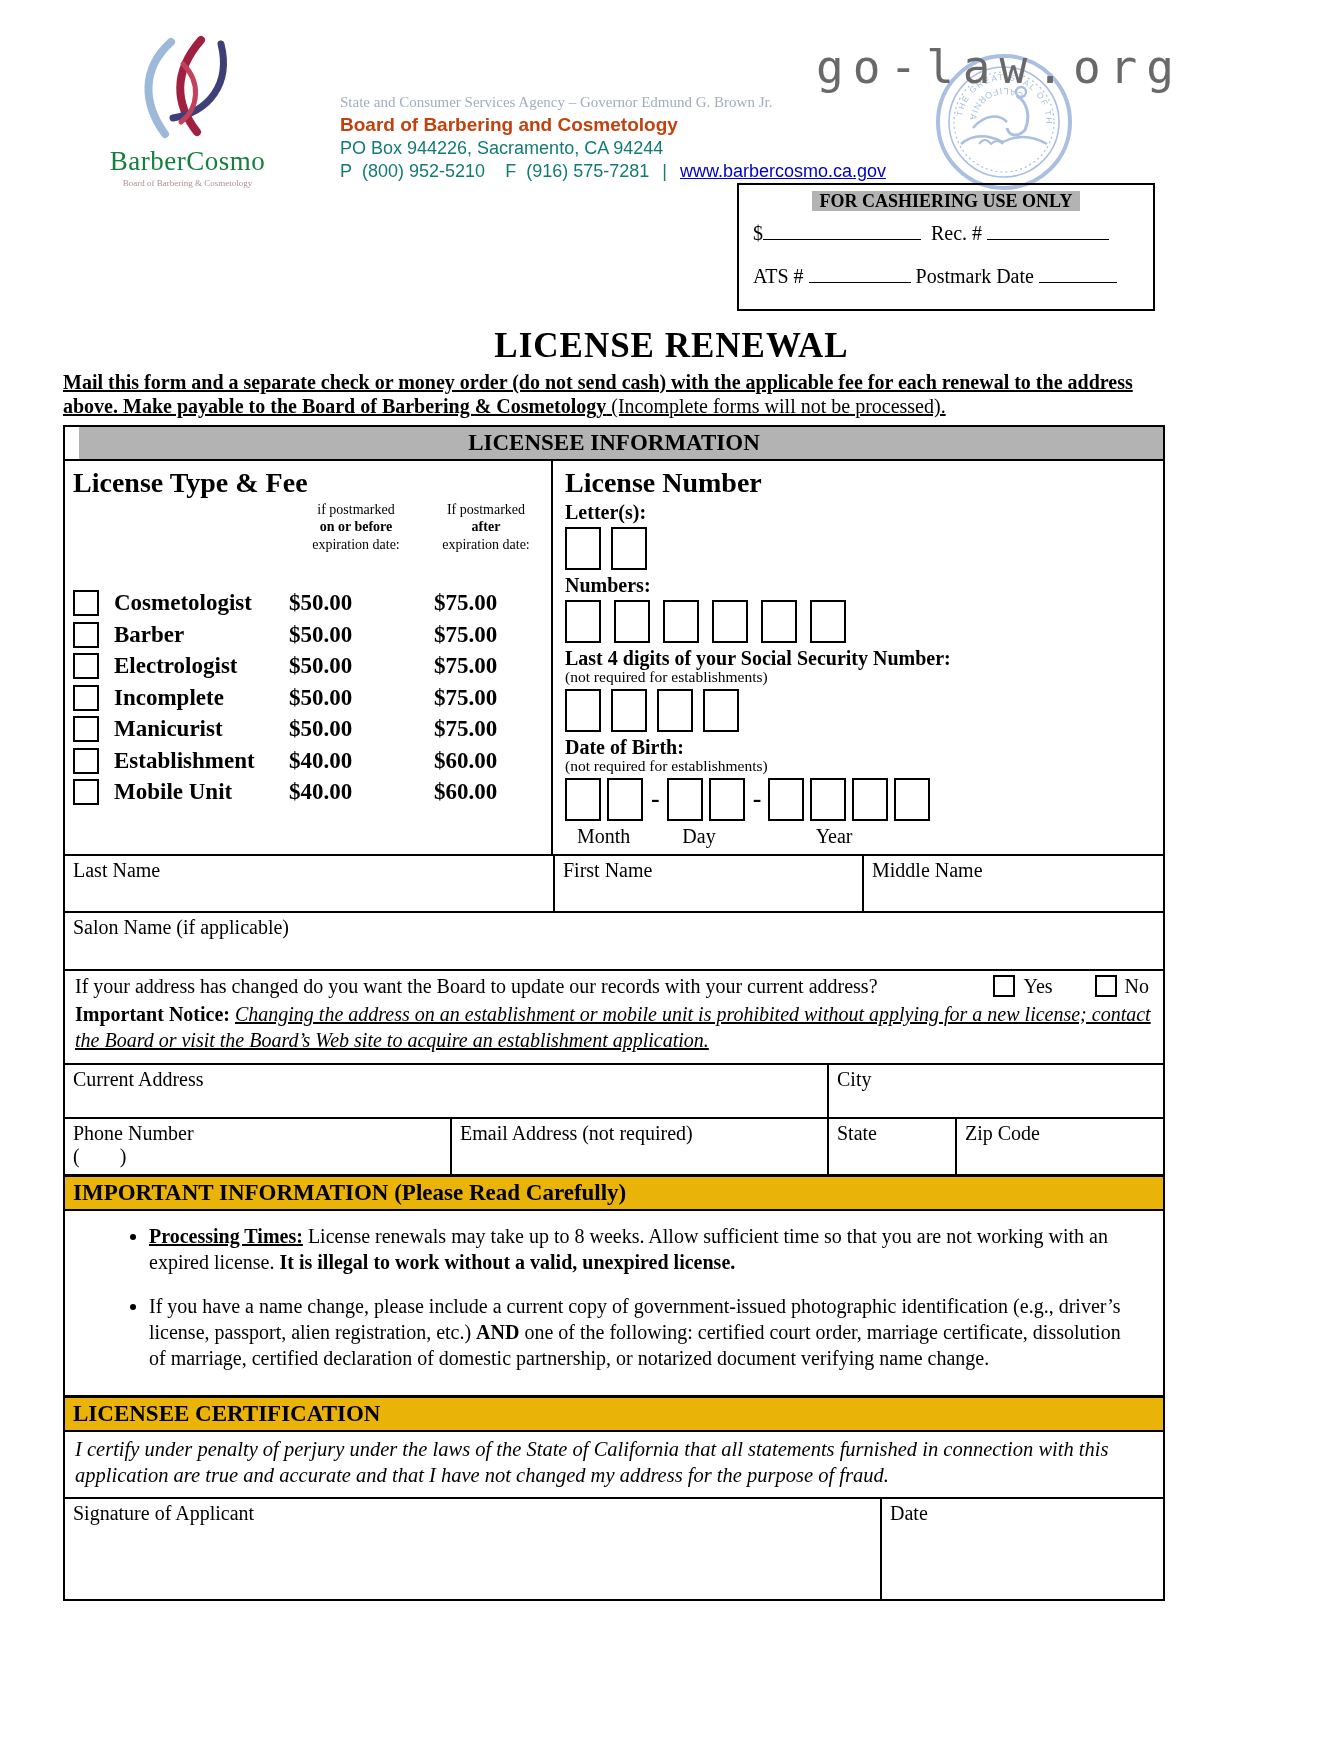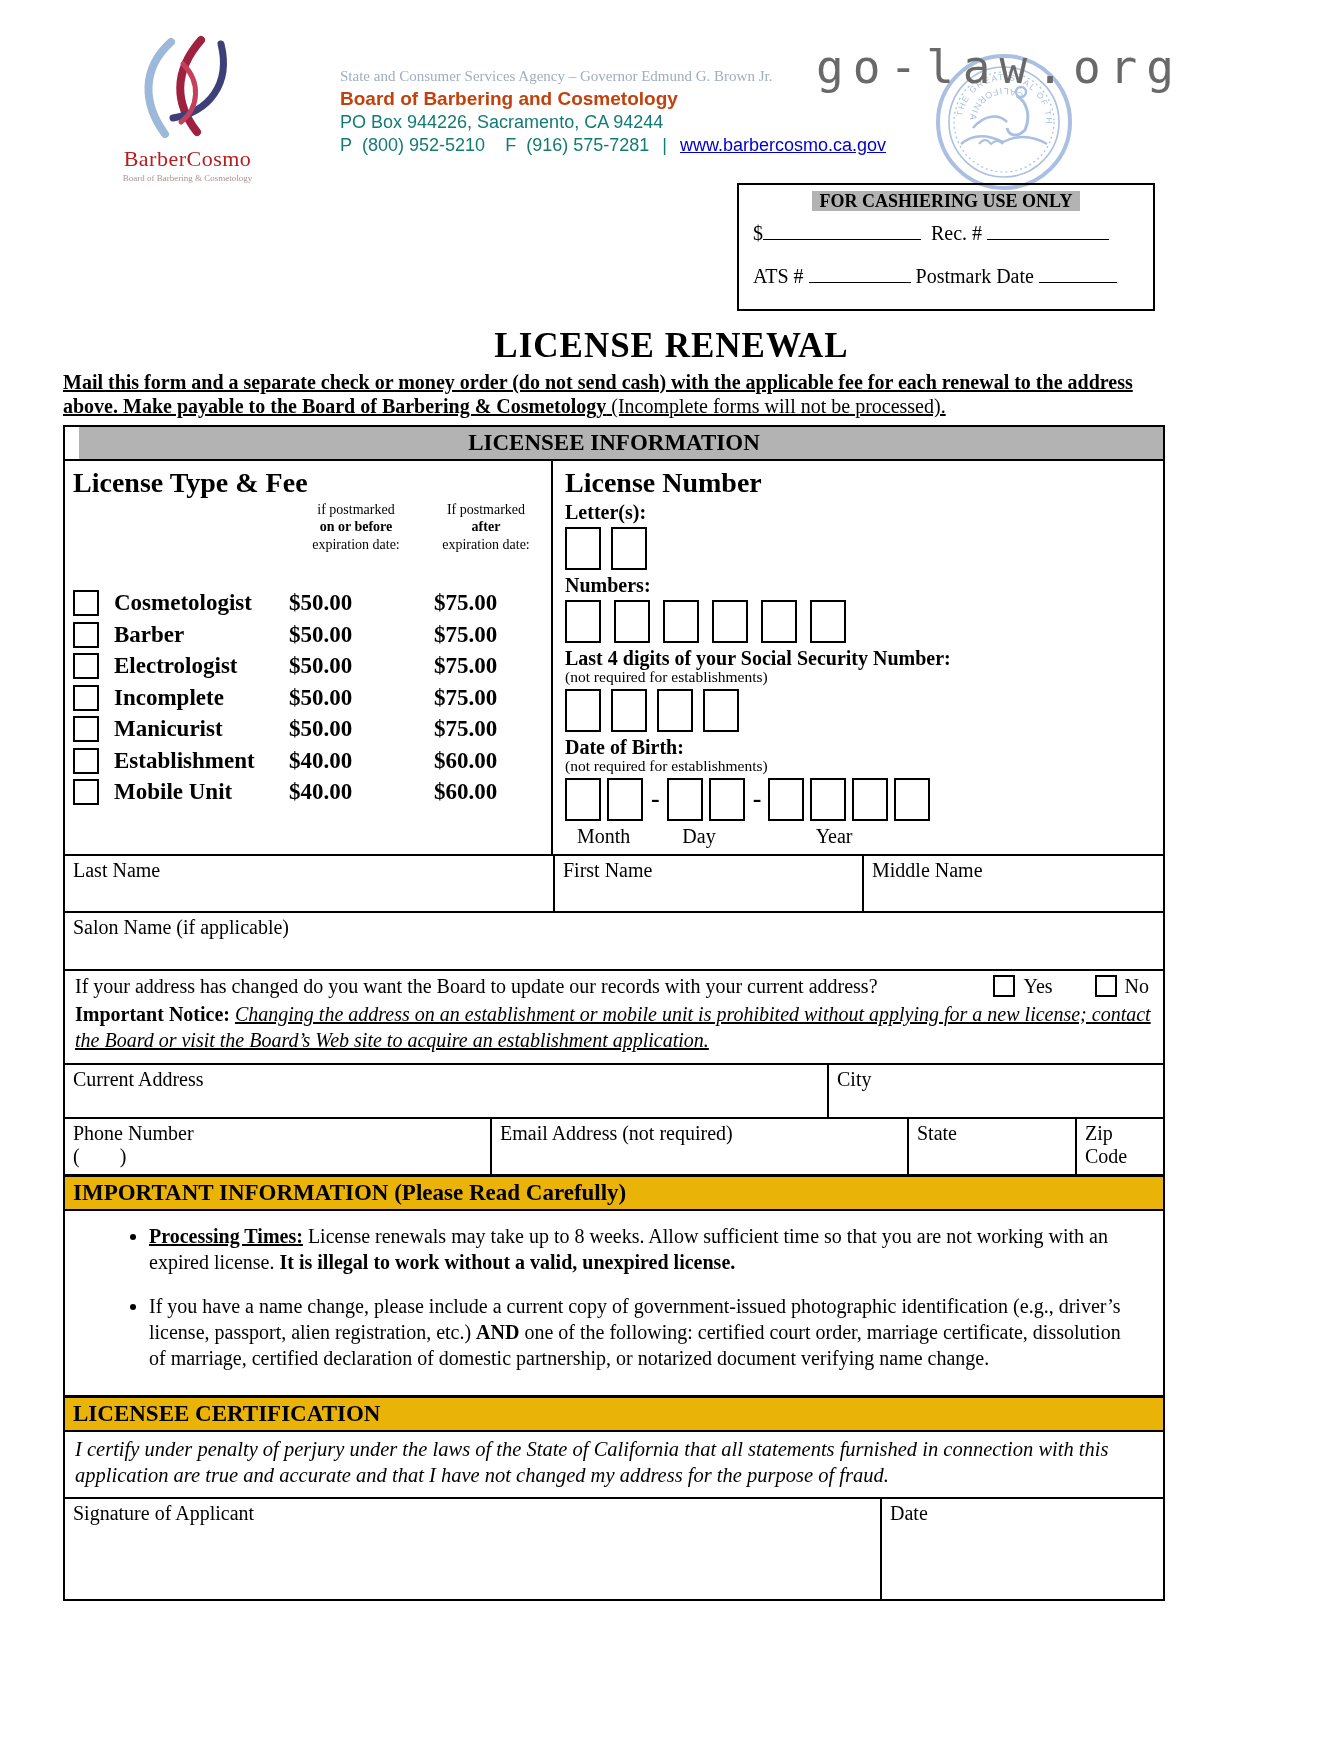--- a/index.html
+++ b/index.html
@@ -8,23 +8,23 @@
     background: #ffffff;
     font-family: "Liberation Serif", serif;
     color: #000;
     position: relative;
   }
   .page { position: relative; width: 1343px; height: 1738px; overflow: hidden; }
 
   
   .header { position: relative; height: 318px; }
   .logo { position: absolute; left: 95px; top: 34px; width: 185px; text-align: center; }
-  .logo-name { font-size: 22px; color: #b91c1c; letter-spacing: 0.5px; }
+  .logo-name { font-size: 27px; color: #15803d; letter-spacing: 0.5px; }
   .logo-tag { font-size: 9px; color: #b08f92; margin-top: 1px; }
-  .agency { position: absolute; left: 340px; top: 68px; font-family: "Liberation Sans", sans-serif; }
+  .agency { position: absolute; left: 340px; top: 94px; font-family: "Liberation Sans", sans-serif; }
   .agency-line1 { font-size: 15px; color: #9fadc0; font-family: "Liberation Serif", serif; }
   .agency-line2 { font-size: 19px; font-weight: bold; color: #c2410c; margin-top: 3px; }
   .agency-line3 { font-size: 18px; color: #117b74; margin-top: 2px; }
   .agency-line4 { font-size: 18px; color: #117b74; margin-top: 2px; }
   .agency-line4 .sep { color: #117b74; margin: 0 8px; }
   .agency-link { color: #0000cc; text-decoration: underline; cursor: pointer; }
   .watermark {
     position: absolute; top: 40px; right: 160px;
     font-family: "DejaVu Sans Mono", "Liberation Mono", monospace;
     font-size: 46px; color: #696969; letter-spacing: 9px; z-index: 2;
@@ -84,21 +84,21 @@
   .dob-row .char-box { margin-right: 6px; }
   .dob-dash { font-weight: bold; font-size: 26px; margin: 0 7px 0 2px; }
   .mdy-row { display: flex; font-size: 20px; margin-top: 1px; }
   .mdy-month { margin-left: 12px; }
   .mdy-day { margin-left: 52px; }
   .mdy-year { margin-left: 100px; }
 
   .row { border-top: 2px solid #000; }
   .grid-names { display: grid; grid-template-columns: 488px 309px 1fr; min-height: 57px; }
   .grid-addr { display: grid; grid-template-columns: 762px 1fr; min-height: 54px; }
-  .grid-contact { display: grid; grid-template-columns: 385px 377px 128px 1fr; min-height: 57px; gap: 40px; }
+  .grid-contact { display: grid; grid-template-columns: 385px 377px 128px 1fr; min-height: 57px; }
   .grid-sig { display: grid; grid-template-columns: 815px 1fr; min-height: 102px; }
   .cell { padding: 3px 8px; font-size: 20px; }
   .cell + .cell { border-left: 2px solid #000; }
   .salon-cell { min-height: 56px; padding: 3px 8px; font-size: 20px; border-radius: 24px; }
   .pre { white-space: pre; }
 
   .addr-block { padding: 4px 10px 10px 10px; }
   .q-line { display: flex; align-items: flex-start; font-size: 20px; }
   .yn-group { margin-left: auto; display: flex; align-items: center; margin-right: 4px; }
   .yn { display: flex; align-items: center; }

